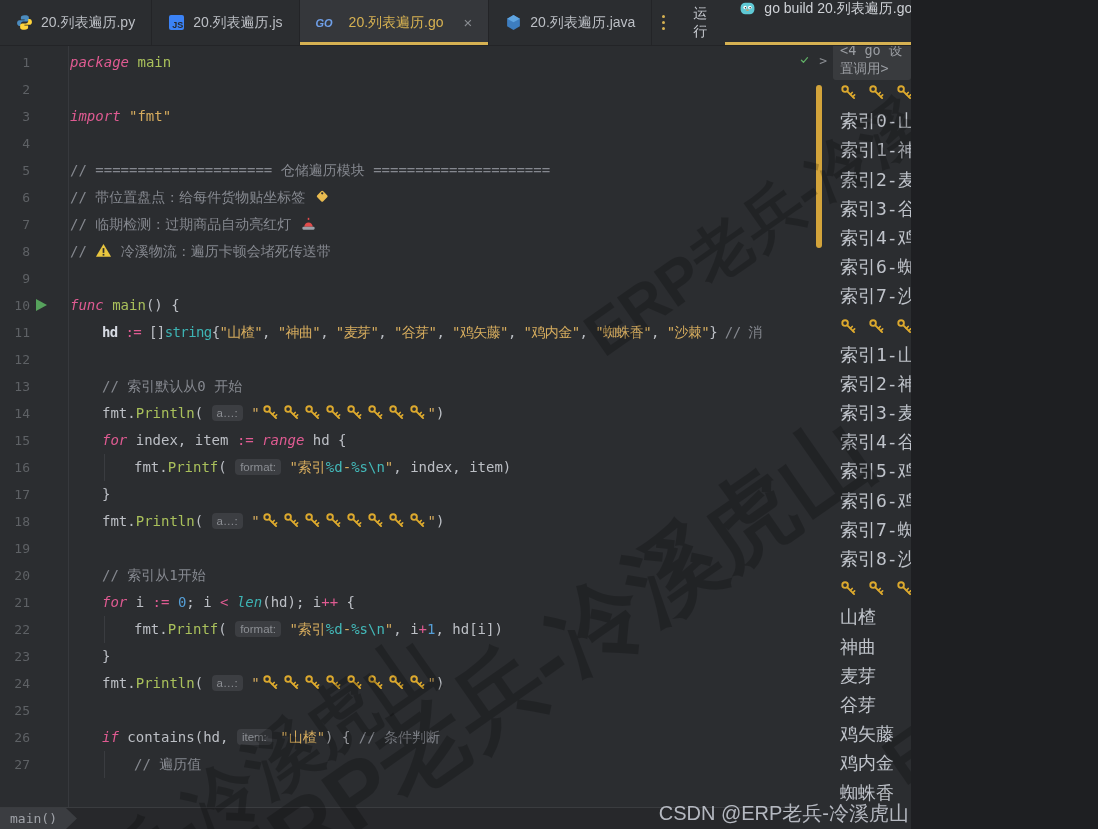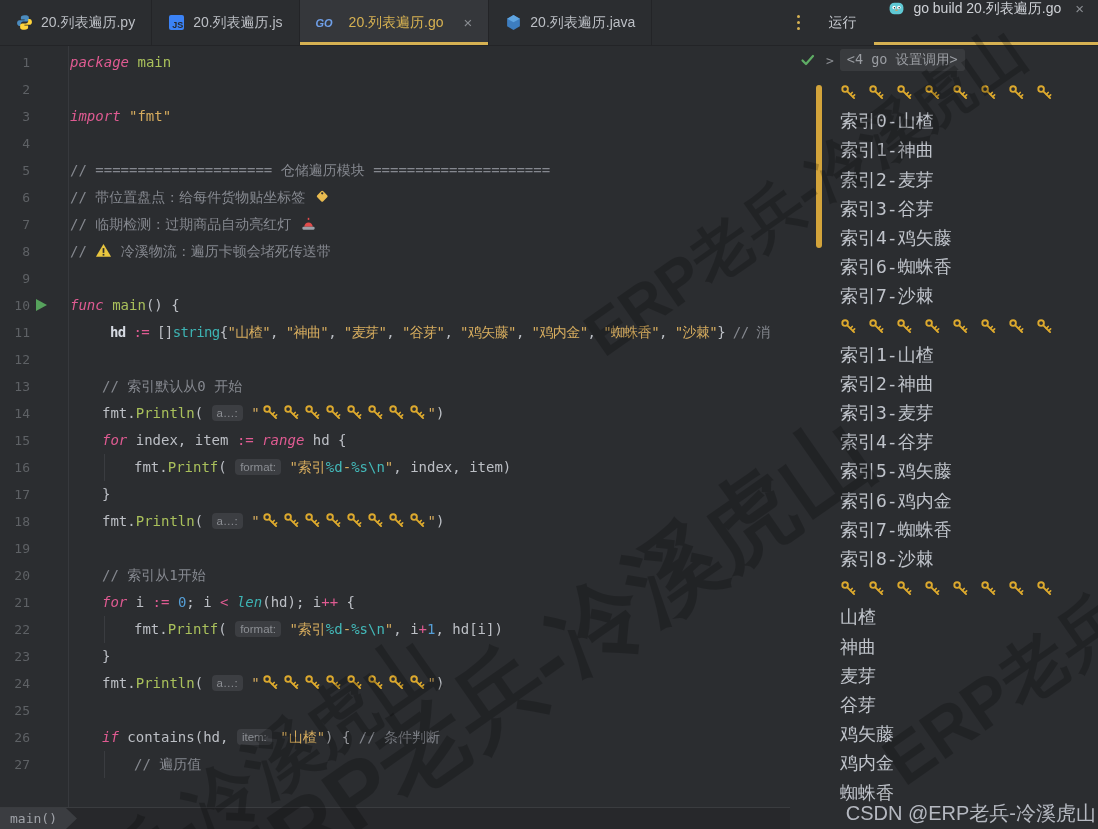--- a/index.html
+++ b/index.html
@@ -1,16 +1,16 @@
 <!DOCTYPE html>
 <html><head>
 <meta charset="utf-8">
 <style>
   html,body{margin:0;padding:0;background:#1e1f22;}
-  .window{position:relative;width:1098px;height:829px;background:#2b2d30;overflow:hidden;
+  .window{position:relative;width:911px;height:829px;background:#2b2d30;overflow:hidden;
           font-family:"Liberation Sans",sans-serif;color:#bcbfc5;}
   
   .tabbar{position:absolute;top:0;left:0;right:0;height:45px;display:flex;align-items:stretch;
           background:#2b2d30;border-bottom:1px solid #232427;z-index:4;}
   .ftab{display:flex;align-items:center;padding:0 16px;font-size:14px;color:#bcbfc5;
         border-right:1px solid #232427;position:relative;cursor:default;white-space:nowrap;}
   .ftab .ticon{display:inline-flex;width:17px;height:17px;margin-right:8px;align-items:center;justify-content:center;}
   .ftab.active{background:#35373b;color:#d6b152;gap:8px;}
   .ftab.active::after{content:"";position:absolute;left:0;right:0;bottom:0;height:3px;background:#d6b152;}
   .ftab .close{margin-left:12px;color:#8a8d92;font-size:15px;line-height:1;}
@@ -37,21 +37,21 @@
   .gutline{position:absolute;top:0;bottom:21px;left:68px;width:1px;background:#37393d;}
   .indent-guide{position:absolute;left:104px;top:0;bottom:0;width:1px;background:#3a3c40;}
   .s-kw{color:#e05b92;font-style:italic;}
   .s-fn{color:#a9c05b;}
   .s-str{color:#d6ac5e;}
   .s-type{color:#3db3b3;}
   .s-num{color:#559ed6;}
   .s-cmt{color:#85888f;}
   .s-op{color:#e05b92;}
   .s-pl{color:#bcbfc5;}
-  .s-var{color:#d6dae2;font-weight:600;margin-left:8px;}
+  .s-var{color:#d6dae2;font-weight:600;}
   .s-builtin{color:#3db3b3;font-style:italic;}
   .s-spec{color:#43b9b9;}
   .s-hint{background:#3c3e42;color:#8c8f94;font-size:11.5px;border-radius:4px;padding:2px 5px;
           font-family:"Liberation Sans",sans-serif;vertical-align:1px;}
   .tight{letter-spacing:-0.6px;}
   .keys svg,.emo svg{vertical-align:-3px;}
   .code .keys svg{margin:0 2px;}
   
   .ed-bottom{position:absolute;left:0;bottom:0;width:790px;height:21px;background:#27282b;
              border-top:1px solid #3a3c3f;z-index:3;}

